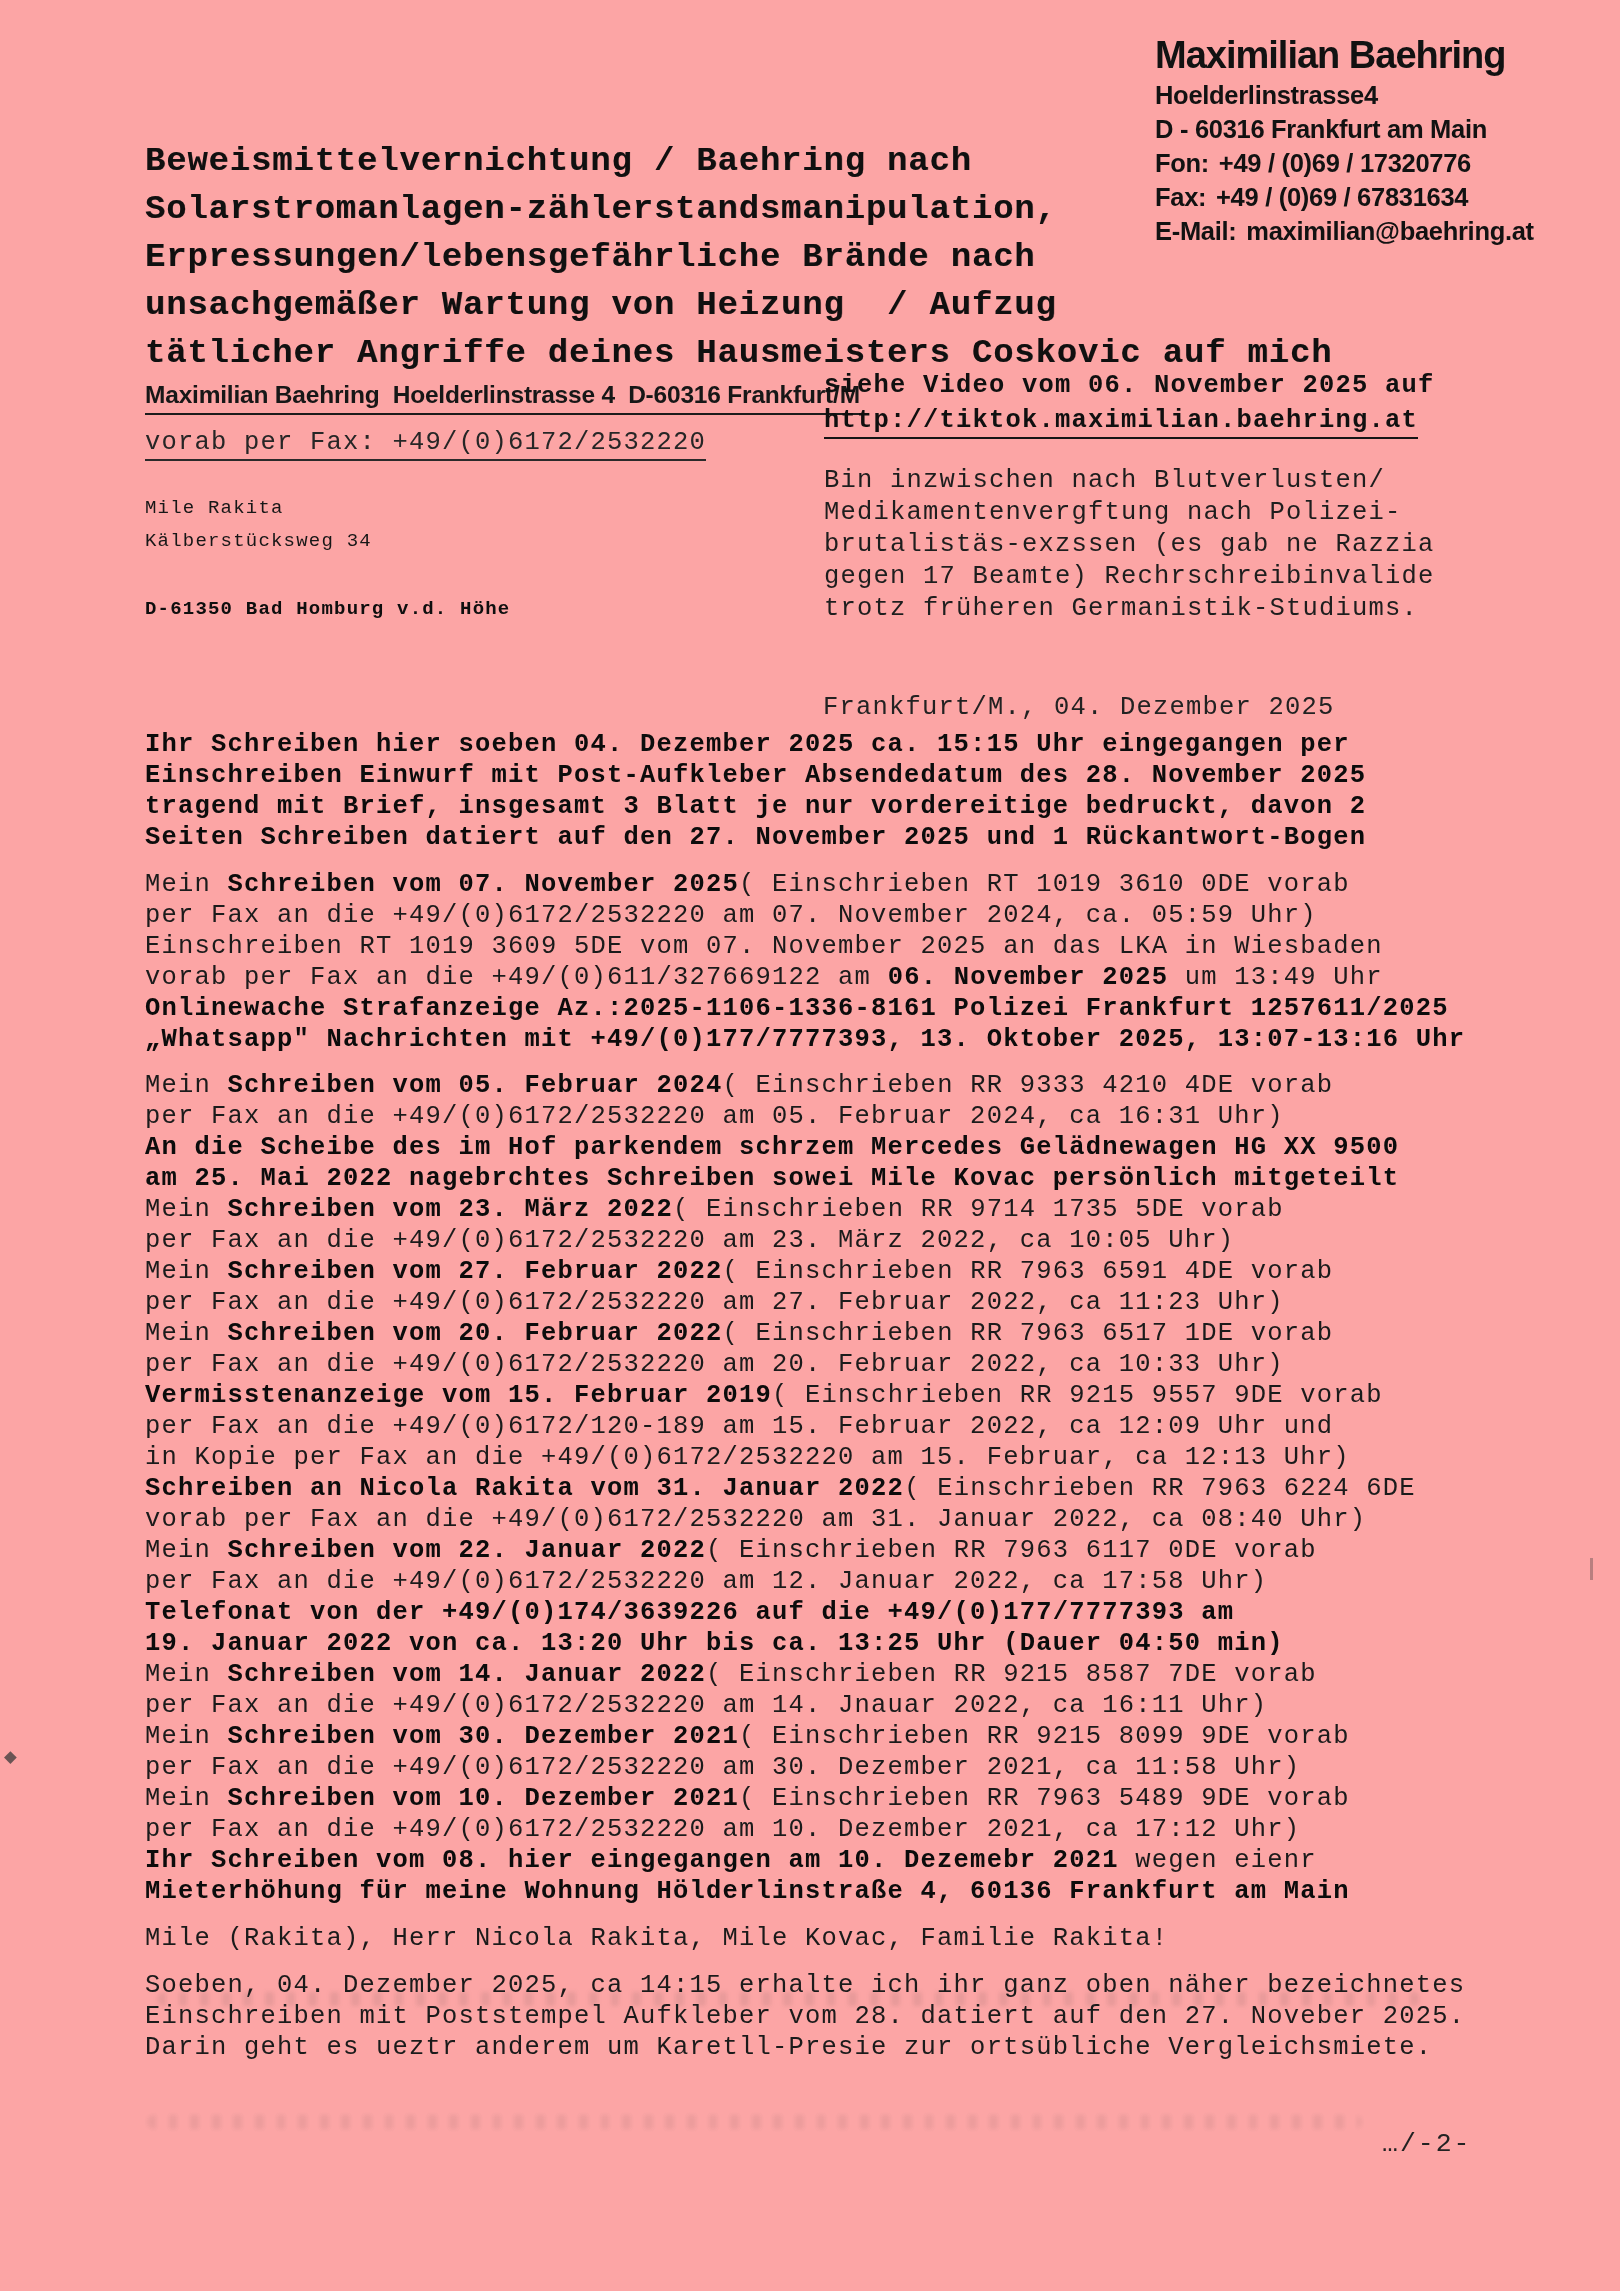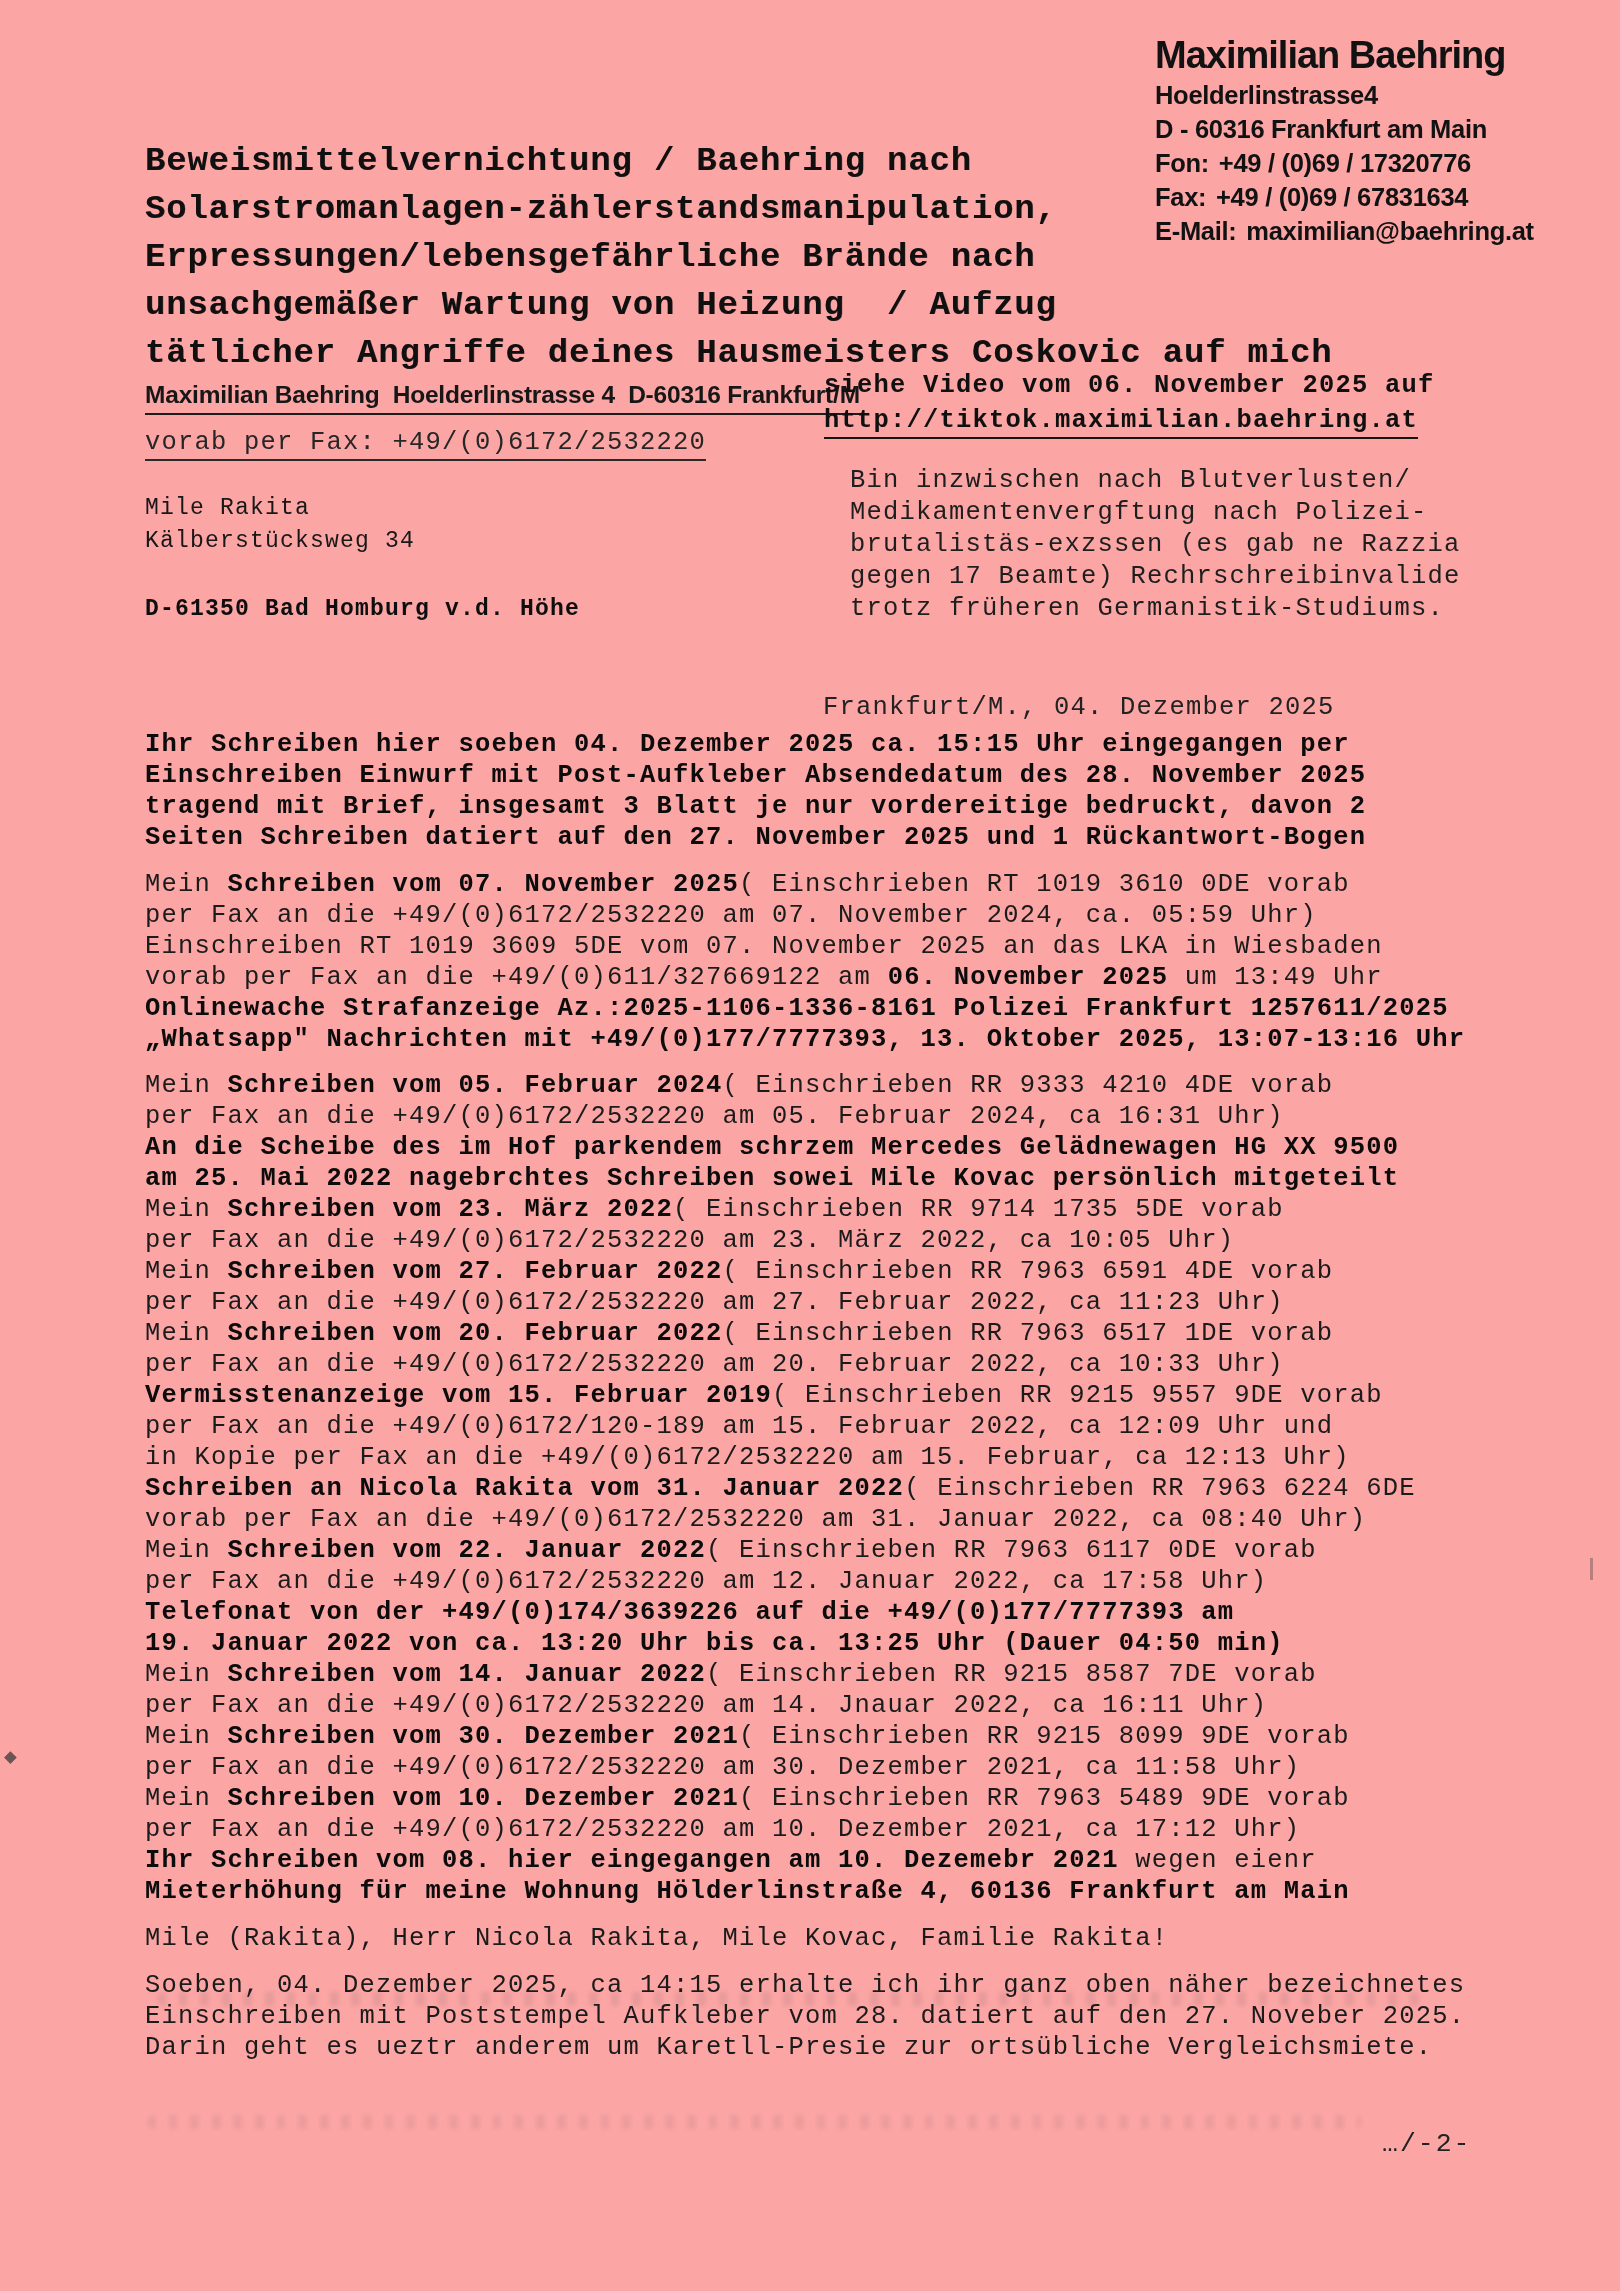--- a/index.html
+++ b/index.html
@@ -34,24 +34,24 @@
   }
   .fax-line {
     position:absolute; left:145px; top:428px;
     font-size:25.5px; letter-spacing:1.2px; color:#262626;
     border-bottom:2px solid #2a2a2a; padding-bottom:2px; white-space:pre;
   }
   
   .side-note { position:absolute; left:824px; top:367px; font-size:25.5px; letter-spacing:1.2px; }
   .sn-bold { font-weight:bold; line-height:37px; white-space:pre; color:#101010; }
   .sn-link { font-weight:bold; line-height:33px; display:inline-block; border-bottom:2.9px solid #151515; white-space:pre; color:#101010; }
-  .sn-lines { margin-top:25.5px;margin-left:26px; }
+  .sn-lines { margin-top:25.5px; }
   .sn-lines .line { line-height:32px; white-space:pre; color:#1e1e1e; }
   
-  .recipient { position:absolute; left:145px; top:492px; font-size:23px; letter-spacing:1.2px; }
+  .recipient { position:absolute; left:145px; top:492px; font-size:19px; letter-spacing:1.2px; }
   .recipient .r-line { line-height:33px; white-space:pre; }
   .recipient .r-city { margin-top:35px; font-weight:bold; color:#0e0e0e; }
   
   .body { position:absolute; left:145px; top:692px; width:1402px; font-size:25.5px; letter-spacing:1.2px; color:#1b1b1b; }
   .dateline { margin-left:678px; line-height:31px; margin-bottom:5.9px; white-space:pre; color:#222; }
   .para { margin-bottom:15.7px; }
   .para .line { line-height:31px; white-space:pre; }
   span.seg { font-weight:normal; }
   span.seg.b { font-weight:bold; color:#0c0c0c; }
   

